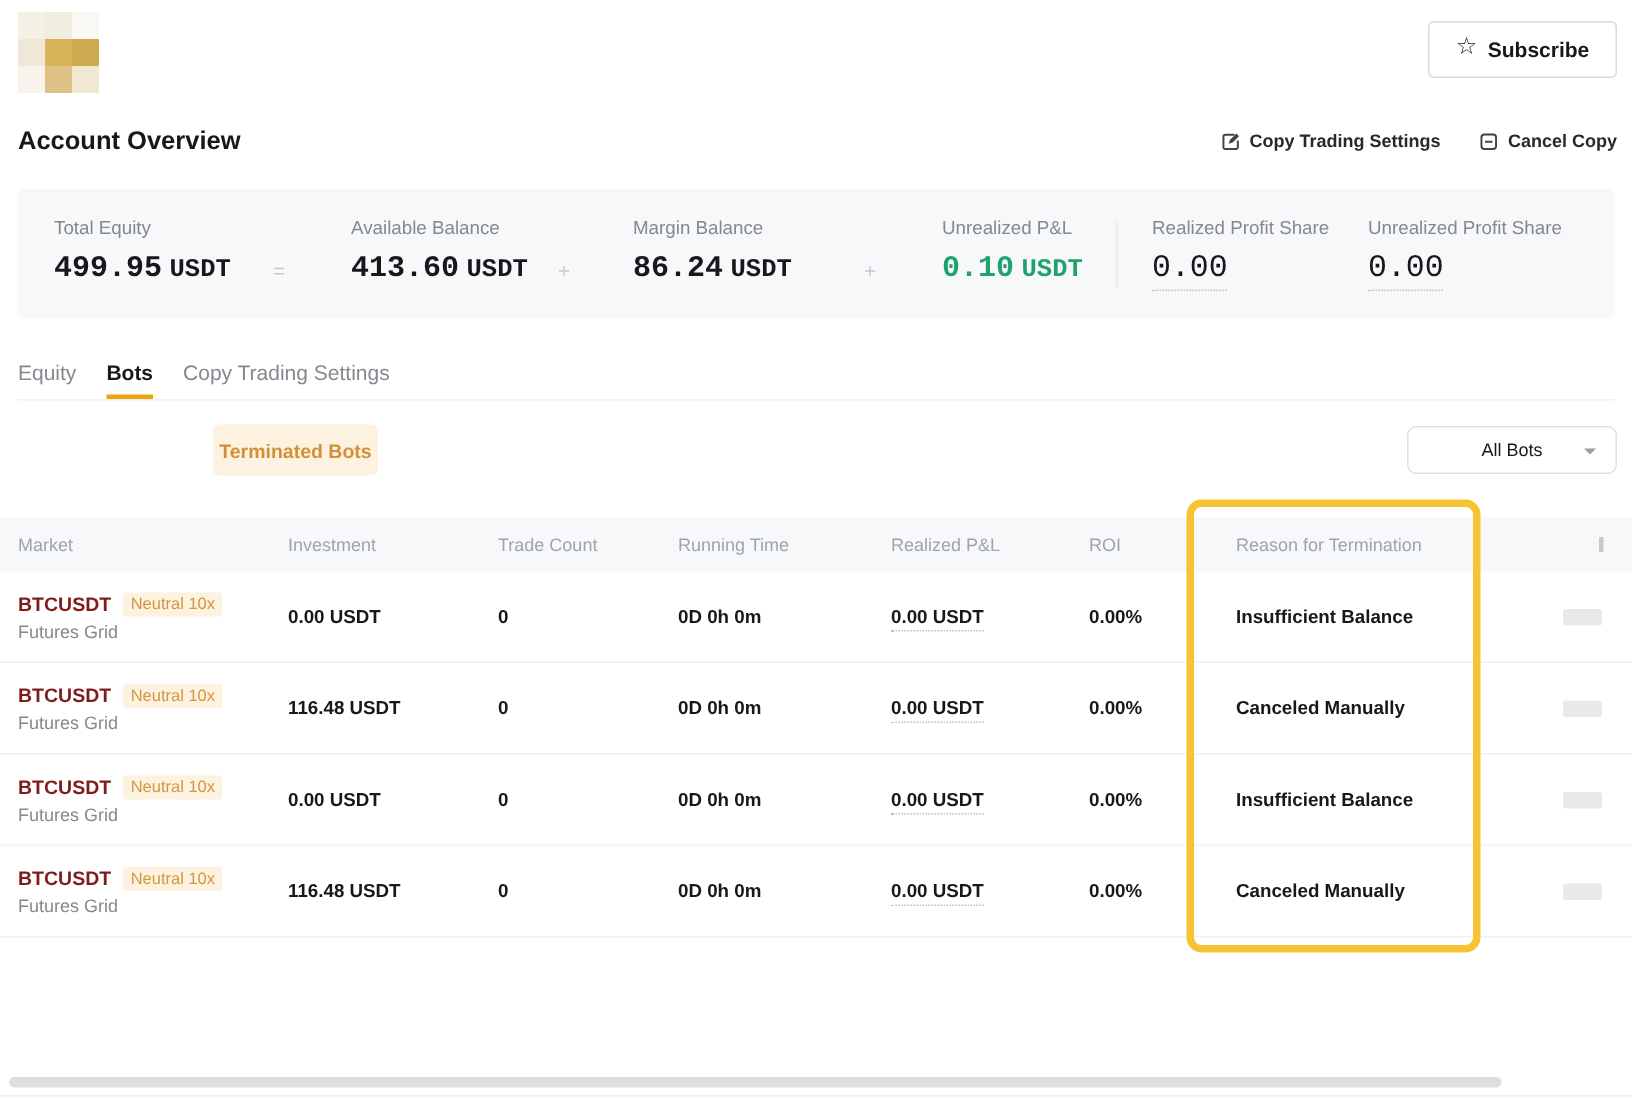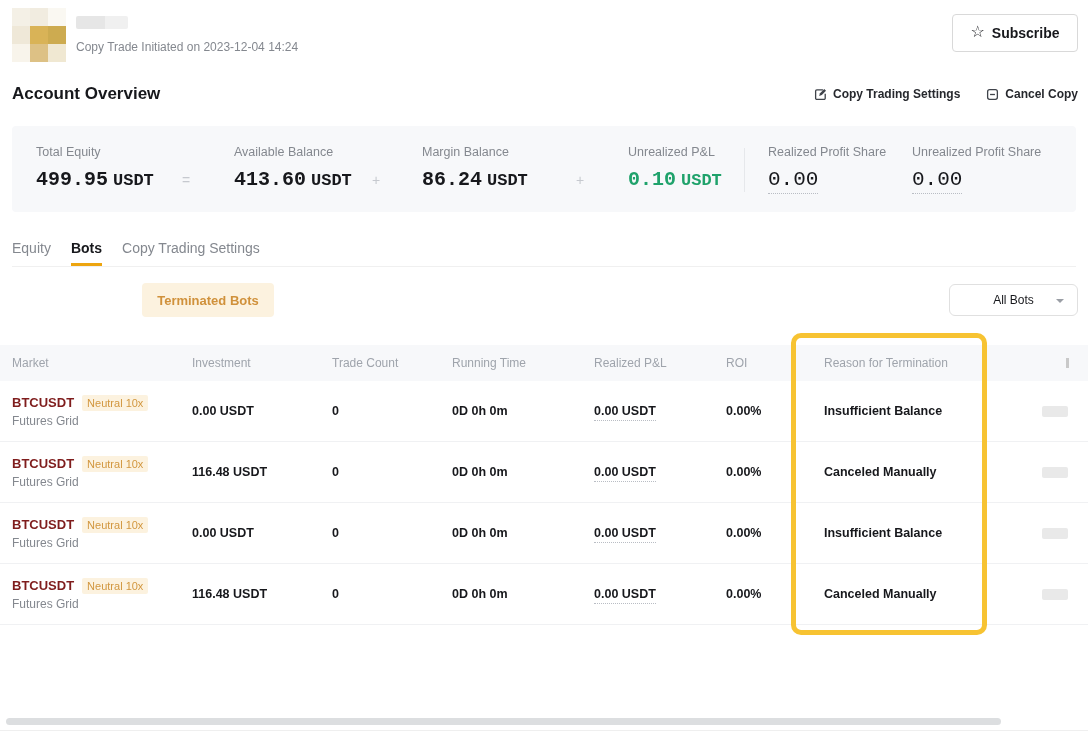--- a/index.html
+++ b/index.html
@@ -54,22 +54,22 @@
               border-bottom:1px solid #F0F0F0; display:flex; gap:20px; }
   .tab { font-size:14px; color:#84888F; padding-bottom:9px; cursor:pointer; }
   .tab.active { color:#17181C; font-weight:700; border-bottom:3px solid #EDA50F; }
 
   
   .filter-row { position:absolute; left:12px; right:10px; top:283px; height:34px; }
   .filter-btn { position:absolute; top:0; height:34px; border-radius:4px;
                 display:flex; align-items:center; justify-content:center;
                 font-size:13px; font-weight:600; cursor:pointer; }
   .filter-btn.running { left:0; width:118px; background:#F7F8FA; color:#5E6673; }
-  .filter-btn.terminated { left:130px; width:132px; background:#FCF2DF; color:#D0913B; font-weight:700; }
-  .bots-dropdown { position:absolute; right:0; top:1px; width:129px; height:32px;
+  .filter-btn.terminated { left:130px; width:110px; background:#FCF2DF; color:#D0913B; font-weight:700; }
+  .bots-dropdown { position:absolute; right:0; top:1px; width:140px; height:32px;
                    border:1px solid #E0E0E0; border-radius:6px; background:#fff;
                    display:flex; align-items:center; justify-content:center;
                    font-size:12px; color:#17181C; cursor:pointer; }
   .chevron-down { position:absolute; right:13px; top:14px; width:0; height:0;
                   border-left:4px solid transparent; border-right:4px solid transparent;
                   border-top:4px solid #9A9EA5; }
 
   
   .bots-table { position:absolute; left:0; right:0; top:345px; }
   .tgrid { display:grid; grid-template-columns:180px 140px 120px 142px 132px 98px 196px auto;
@@ -104,24 +104,20 @@
       <div></div>
         <div></div>
         <div></div>
         <div></div>
         <div></div>
         <div></div>
         <div></div>
         <div></div>
         <div></div>
     </div>
-    <div class="user-meta">
-      <div class="name-blur"></div>
-      <div class="initiated">Copy Trade Initiated on 2023-12-04 14:24</div>
-    </div>
     <button class="subscribe-btn">
       <span class="star">☆</span>
       <span>Subscribe</span>
     </button>
   </div>
 
   <div class="title-row">
     <div class="page-title">Account Overview</div>
     <div class="overview-actions">
       <div class="ov-action">

